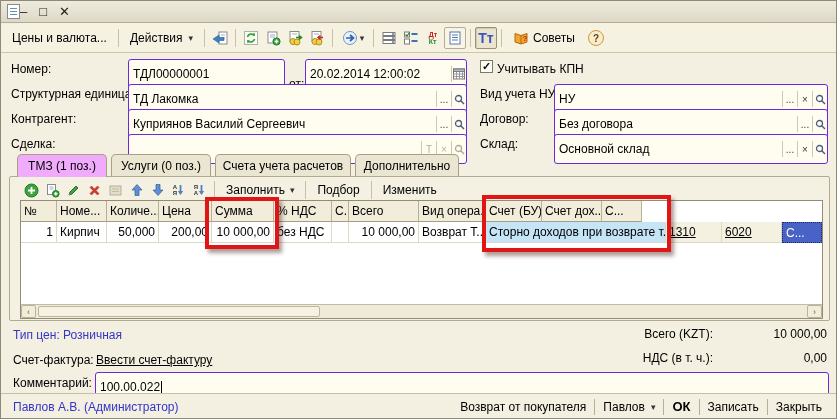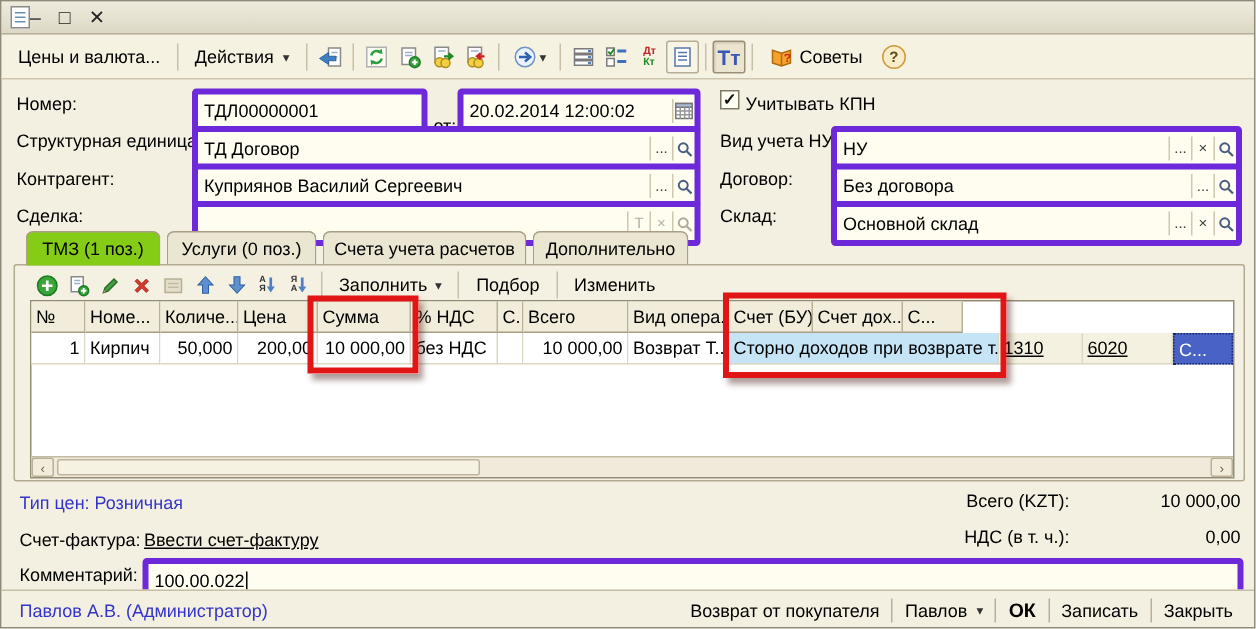--- a/index.html
+++ b/index.html
@@ -26,32 +26,32 @@
   .tibtn.pressed{border:1px solid #998f74;background:#ebe5cf;box-shadow:inset 1px 1px 1px rgba(0,0,0,.12);}
   .dd{font-size:9px;color:#333;margin-left:2px;}
   .dtkt{font-size:7px;font-weight:bold;line-height:7px;text-align:left;}
   .dtkt .dt{color:#c32222;} .dtkt .kt{color:#1f8a1f;}
   .ttgl{color:#3b57b5;font-weight:bold;font-size:14px;}
   .helpc{width:16px;height:16px;border-radius:50%;background:#f9ecc8;border:1px solid #cf9a3d;color:#5a4a1e;
          display:flex;align-items:center;justify-content:center;font-size:10px;font-weight:bold;cursor:pointer;margin-left:6px;}
   .sorttxt{font-size:6px;line-height:6px;font-weight:bold;color:#333;}
   
   .label{position:absolute;white-space:nowrap;}
-  .field{position:absolute;height:30px;background:#fffdf0;border:4px solid #6d28d9;border-radius:3px;
+  .field{position:absolute;height:30px;background:#fffdf0;border:1px solid #6d28d9;border-radius:3px;
          display:flex;align-items:center;padding-left:4px;}
   .field .val{flex:1;white-space:nowrap;overflow:hidden;}
   .fbtn{width:15px;height:16px;display:flex;align-items:center;justify-content:center;border-left:1px solid #cfc8b0;
         color:#3c3c3c;font-size:10px;cursor:pointer;flex:0 0 15px;}
   .fbtn.gray{color:#b5b0a0;}
   .chk{position:absolute;width:13px;height:13px;background:#fffef4;border:1px solid #7e7866;display:flex;
        align-items:center;justify-content:center;font-size:11px;font-weight:bold;color:#111;cursor:pointer;}
   
   .tab{position:absolute;top:153px;height:22px;background:#ebe6d1;border:1px solid #a89f86;border-bottom:none;
        border-radius:5px 5px 0 0;display:flex;align-items:center;justify-content:center;cursor:pointer;white-space:nowrap;}
-  .tab.active{background:#84cc16;height:23px;z-index:5;align-items:center;}
+  .tab.active{background:#f0abfc;height:23px;z-index:5;align-items:center;}
   .panel{position:absolute;left:8px;top:175px;width:821px;height:145px;border:1px solid #b3aa92;border-radius:2px;background:#f5f1e2;}
   
   .ttb{position:absolute;left:20px;top:179px;height:20px;display:flex;align-items:center;z-index:6;}
   .ttb .tibtn{width:21px;height:20px;flex-basis:21px;}
   .txtbtn{display:flex;align-items:center;gap:3px;padding:2px 7px;cursor:pointer;white-space:nowrap;}
   
   .tbl{position:absolute;left:19px;top:199px;width:803px;height:119px;background:#fff;border:1px solid #948b73;z-index:4;}
   .trow{display:flex;}
   .hcell{height:21px;background:#f1edda;border-right:1px solid #b9b098;border-bottom:1px solid #a79e86;
          display:flex;align-items:center;padding:0 3px;overflow:hidden;white-space:nowrap;}
@@ -222,21 +222,21 @@
           <line x1="6.5" y1="3.5" x2="6.5" y2="11" stroke="#999"></line>
           <line x1="9.5" y1="3.5" x2="9.5" y2="11" stroke="#999"></line>
           <line x1="0.5" y1="6" x2="11.5" y2="6" stroke="#999"></line>
           <line x1="0.5" y1="8.5" x2="11.5" y2="8.5" stroke="#999"></line>
         </svg>
     </span>
   </div>
 
   <div class="label" style="left:10px;top:86px;">Структурная единица:</div>
   <div class="field" style="left:127px;top:83px;width:339px;">
-    <span class="val">ТД Договор</span>
+    <span class="val">ТД Лакомка</span>
     <span class="fbtn">...</span>
     <span class="fbtn">
       <svg width="11" height="11" viewBox="0 0 11 11">
           <circle cx="4.5" cy="4.5" r="3" fill="none" stroke="#4a5e80" stroke-width="1.3"></circle>
           <line x1="6.8" y1="6.8" x2="10" y2="10" stroke="#4a5e80" stroke-width="1.5"></line>
         </svg>
     </span>
   </div>
 
   <div class="label" style="left:10px;top:111px;">Контрагент:</div>

